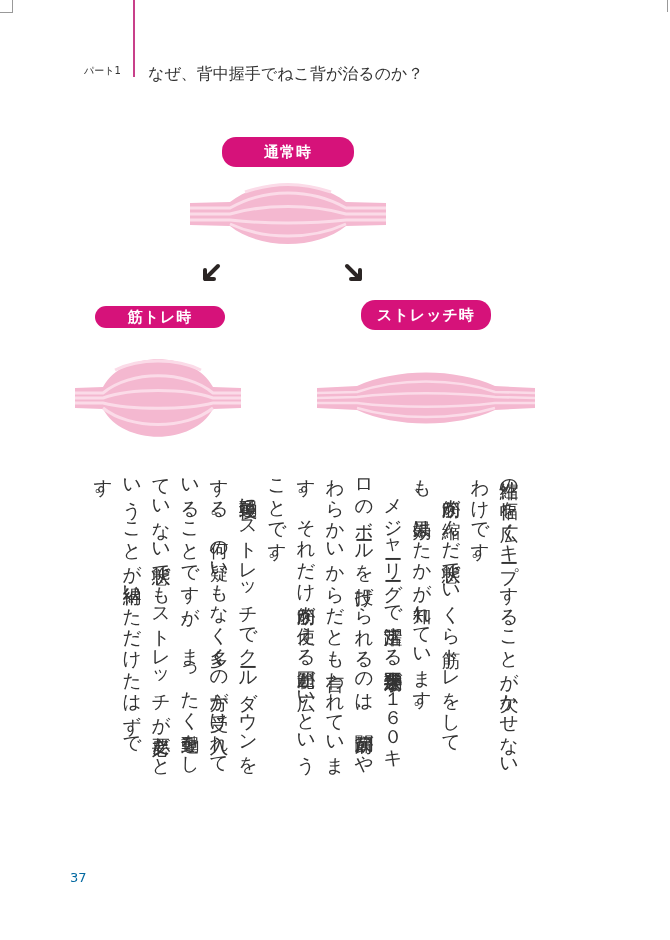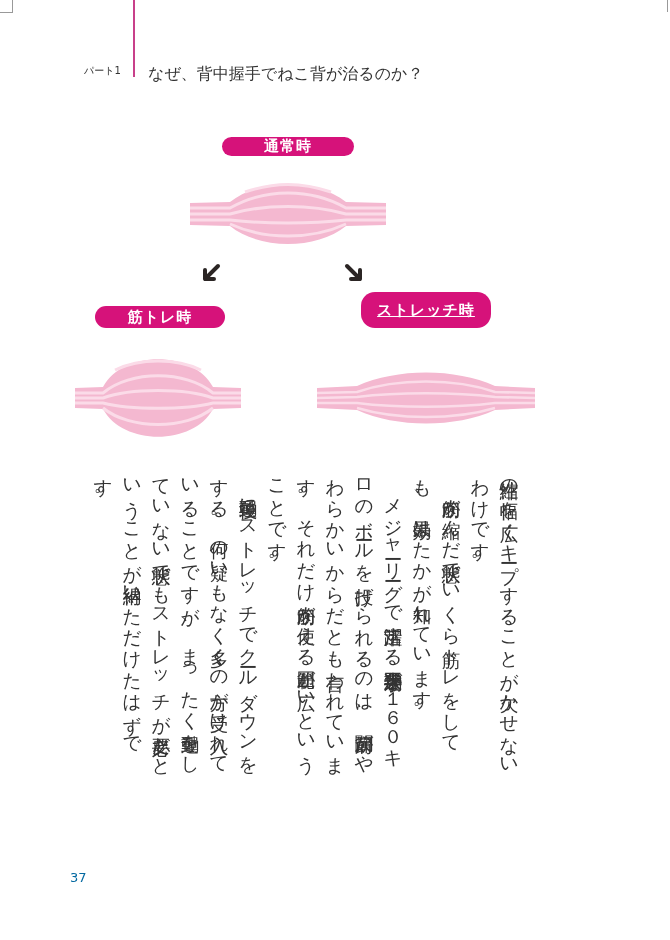--- a/index.html
+++ b/index.html
@@ -25,21 +25,21 @@
 </style>
 </head>
 <body>
 
 <div class="crop-mark-tl"></div>
 <div class="crop-mark-tr"></div>
 <div class="header-rule"></div>
 <div class="running-part">パート1</div>
 <div class="running-title">なぜ、背中握手でねこ背が治るのか？</div>
 
-<div class="pill" style="left:222px; top:137px; width:132px; height:19px;">通常時</div>
+<div class="pill" style="left:222px; top:137px; width:132px; height:30px;">通常時</div>
 <svg class="muscle" style="left:190px; top:178px;" width="196" height="72" viewBox="0 0 196 72">
   <path d="M0 25 L40 24 C70 0,126 0,156 24 L196 25 L196 47 L156 48 C126 72,70 72,40 48 L0 47 Z" fill="#f4b8d0"></path>
   <g stroke="#fbdbe8" stroke-width="3" fill="none">
     <path d="M0 30 L40 30 C75 10,121 10,156 30 L196 30"></path>
     <path d="M0 36 L40 36 C75 26,121 26,156 36 L196 36"></path>
     <path d="M0 42 L40 42 C75 46,121 46,156 42 L196 42"></path>
     <path d="M40 46 C75 62,121 62,156 46"></path>
     <path d="M55 14 C85 4,111 4,141 14"></path>
   </g>
 </svg>
@@ -56,21 +56,21 @@
   <path d="M0 38 L28 37 C48 0,118 0,138 37 L166 38 L166 58 L138 59 C118 96,48 96,28 59 L0 58 Z" fill="#f4b8d0"></path>
   <g stroke="#fbdbe8" stroke-width="3" fill="none">
     <path d="M0 43 L28 43 C55 20,111 20,138 43 L166 43"></path>
     <path d="M0 48 L28 48 C55 38,111 38,138 48 L166 48"></path>
     <path d="M0 53 L28 53 C55 60,111 60,138 53 L166 53"></path>
     <path d="M28 58 C55 80,111 80,138 58"></path>
     <path d="M40 20 C65 8,101 8,126 20"></path>
   </g>
 </svg>
 
-<div class="pill" style="left:361px; top:292px; width:130px; height:36px;text-decoration:underline;">ストレッチ時</div>
+<div class="pill" style="left:361px; top:300px; width:130px; height:30px;">ストレッチ時</div>
 <svg class="muscle" style="left:317px; top:368px;" width="218" height="60" viewBox="0 0 218 60">
   <path d="M0 20 L40 18 C80 0,138 0,178 18 L218 20 L218 40 L178 42 C138 60,80 60,40 42 L0 40 Z" fill="#f4b8d0"></path>
   <g stroke="#fbdbe8" stroke-width="2.5" fill="none">
     <path d="M0 25 L40 24 C80 10,138 10,178 24 L218 25"></path>
     <path d="M0 30 L40 29 C80 24,138 24,178 29 L218 30"></path>
     <path d="M0 35 L40 35 C80 40,138 40,178 35 L218 35"></path>
     <path d="M40 40 C80 52,138 52,178 40"></path>
   </g>
 </svg>
 

